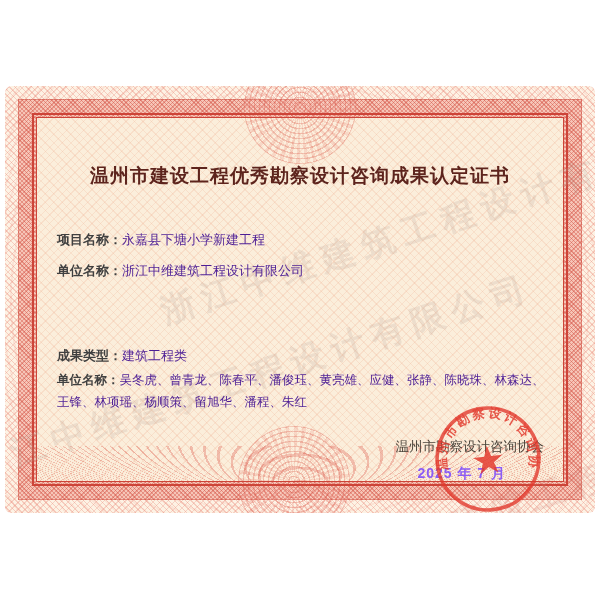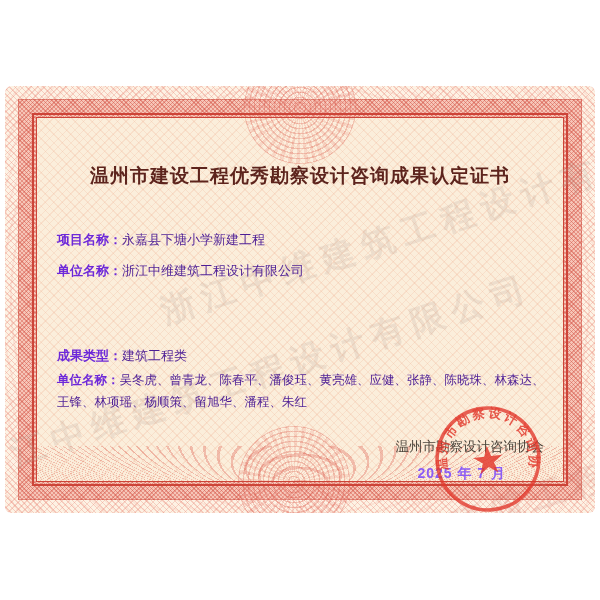--- a/index.html
+++ b/index.html
@@ -67,21 +67,21 @@
   .wm2{left:-40px;top:360px;}
   .wm3{left:280px;top:470px;color:rgba(210,140,130,.20);}
   
   .content{position:absolute;inset:31px;z-index:5;}
   .title{
     position:absolute;left:0;right:0;top:46px;text-align:center;
     font-family:"Liberation Serif","DejaVu Serif",serif;
     font-weight:bold;font-size:19px;letter-spacing:1px;color:#5d241d;
   }
   .row{position:absolute;left:21px;right:18px;font-size:13px;line-height:21px;color:#453e36;}
-  .row b{font-family:Liberation Sans, sans-serif;color:#6d28d9;font-weight:bold;}
+  .row b{font-family:Liberation Sans, sans-serif;color:#404040;font-weight:bold;}
   .row .val{font-family:"DejaVu Serif","Liberation Serif",serif;color:#4c1d95;}
   .r-proj{top:112px;}
   .r-unit{top:143px;}
   .r-type{top:203px;}
   .r-grade{top:228px;}
   .col2{position:absolute;left:313px;top:0;}
   .r-people{top:252px;font-size:12.5px;line-height:22px;}
   .r-commend{top:322px;left:49px;font-family:"DejaVu Serif","Liberation Serif",serif;}
   .r-issuer{top:319px;left:auto;right:20px;text-align:right;
     font-family:"DejaVu Serif","Liberation Serif",serif;font-size:13.5px;color:#4a433a;}

